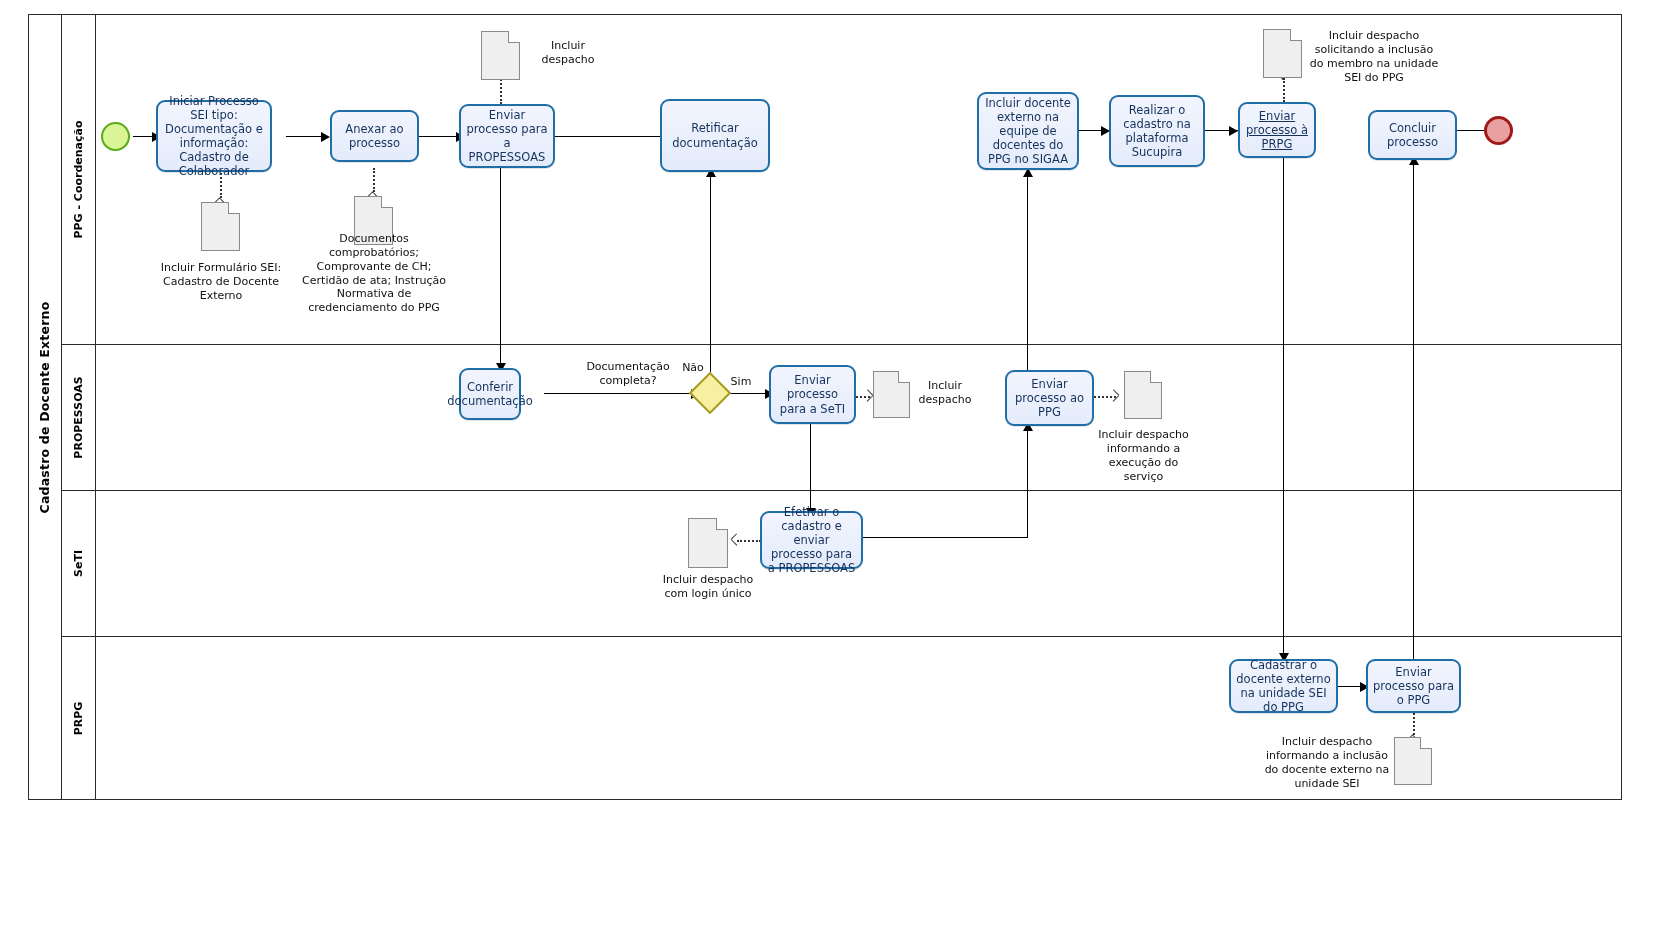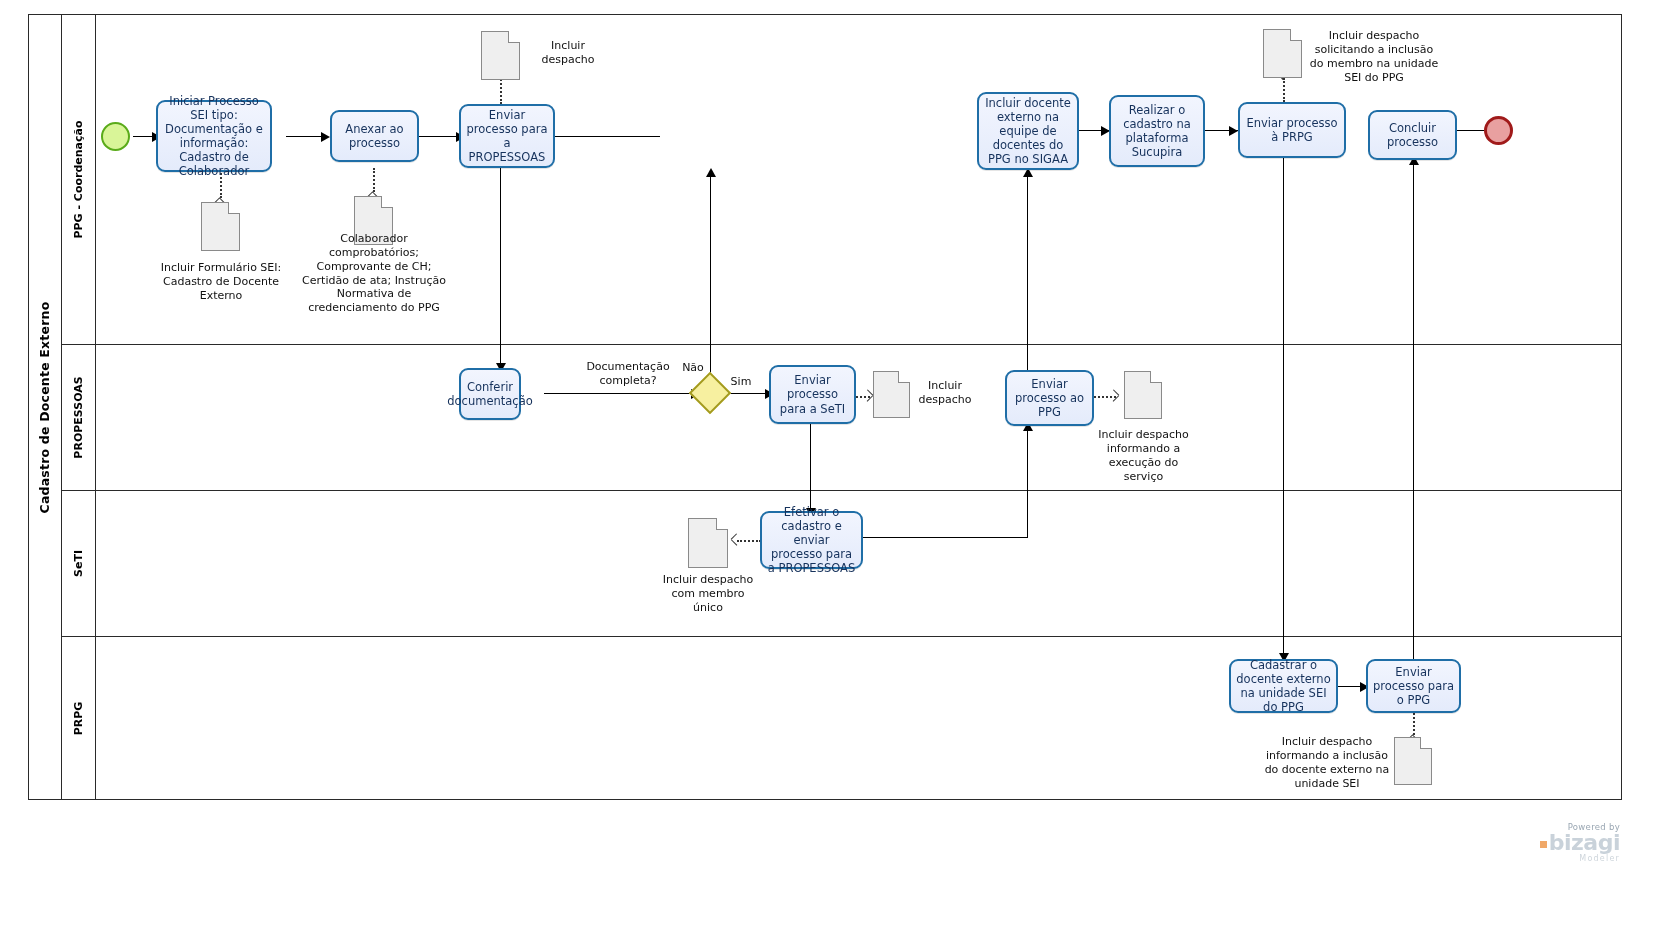--- a/index.html
+++ b/index.html
@@ -188,70 +188,64 @@
   <div class="event end" style="left:1484px;top:116px;width:29px;height:29px;"></div>
 
   <div class="gateway" style="left:695px;top:378px;width:30px;height:30px;"></div>
 
   <div class="task" style="left:156px;top:100px;width:116px;height:72px;">Iniciar Processo SEI tipo: Documentação e informação: Cadastro de Colaborador</div>
 
   <div class="task" style="left:330px;top:110px;width:89px;height:52px;">Anexar ao processo</div>
 
   <div class="task" style="left:459px;top:104px;width:96px;height:64px;">Enviar processo para a PROPESSOAS</div>
 
+  <div class="task" style="left:660px;top:99px;width:110px;height:73px;">Retificar documentação</div>
 
   <div class="task" style="left:977px;top:92px;width:102px;height:78px;">Incluir docente externo na equipe de docentes do PPG no SIGAA</div>
 
   <div class="task" style="left:1109px;top:95px;width:96px;height:72px;">Realizar o cadastro na plataforma Sucupira</div>
 
-  <div class="task" style="left:1238px;top:102px;width:108px;height:56px;">Enviar processo à PRPG</div>
+  <div class="task" style="left:1238px;top:102px;width:78px;height:56px;text-decoration:underline;">Enviar processo à PRPG</div>
 
   <div class="task" style="left:1368px;top:110px;width:89px;height:50px;">Concluir processo</div>
 
   <div class="task" style="left:459px;top:368px;width:62px;height:52px;">Conferir documentação</div>
 
   <div class="task" style="left:769px;top:365px;width:87px;height:59px;">Enviar processo para a SeTI</div>
 
   <div class="task" style="left:985px;top:370px;width:89px;height:56px;margin-left:20px;">Enviar processo ao PPG</div>
 
   <div class="task" style="left:760px;top:511px;width:103px;height:58px;">Efetivar o cadastro e enviar processo para a PROPESSOAS</div>
 
   <div class="task" style="left:1229px;top:659px;width:109px;height:54px;">Cadastrar o docente externo na unidade SEI do PPG</div>
 
   <div class="task" style="left:1366px;top:659px;width:95px;height:54px;">Enviar processo para o PPG</div>
 
   <div class="doc" style="left:201px;top:202px;width:39px;height:49px;"></div>
   <div class="note" style="left:155px;top:261px;width:132px;">Incluir Formulário SEI: Cadastro de Docente Externo</div>
 
   <div class="doc" style="left:354px;top:196px;width:39px;height:49px;"></div>
-  <div class="note" style="left:300px;top:232px;width:148px;">Colaborador comprobatórios; Comprovante de CH; Certidão de ata; Instrução Normativa de credenciamento do PPG</div>
+  <div class="note" style="left:300px;top:232px;width:148px;">Documentos comprobatórios; Comprovante de CH; Certidão de ata; Instrução Normativa de credenciamento do PPG</div>
 
   <div class="doc" style="left:481px;top:31px;width:39px;height:49px;"></div>
   <div class="note" style="left:527px;top:39px;width:82px;">Incluir despacho</div>
 
   <div class="doc" style="left:1263px;top:29px;width:39px;height:49px;"></div>
   <div class="note" style="left:1309px;top:29px;width:130px;">Incluir despacho solicitando a inclusão do membro na unidade SEI do PPG</div>
 
   <div class="doc" style="left:873px;top:371px;width:37px;height:47px;"></div>
   <div class="note" style="left:914px;top:379px;width:62px;">Incluir despacho</div>
 
   <div class="doc" style="left:1124px;top:371px;width:38px;height:48px;"></div>
   <div class="note" style="left:1091px;top:428px;width:105px;">Incluir despacho informando a execução do serviço</div>
 
   <div class="doc" style="left:688px;top:518px;width:40px;height:50px;"></div>
-  <div class="note" style="left:660px;top:573px;width:96px;">Incluir despacho com membro único</div>
+  <div class="note" style="left:660px;top:573px;width:96px;">Incluir despacho com login único</div>
 
   <div class="doc" style="left:1394px;top:737px;width:38px;height:48px;"></div>
   <div class="note" style="left:1263px;top:735px;width:128px;">Incluir despacho informando a inclusão do docente externo na unidade SEI</div>
 
   <div class="flabel" style="left:568px;top:360px;width:120px;">Documentação completa?</div>
   <div class="flabel" style="left:676px;top:361px;width:34px;">Não</div>
   <div class="flabel" style="left:727px;top:375px;width:28px;">Sim</div>
 
-  <div class="bz" style="left:1440px;top:822px;width:180px;">
-    <div class="pw">Powered by</div>
-    <div>
-      <span class="dot"></span><span class="bg">bizagi</span>
-    </div>
-    <div class="md">Modeler</div>
-  </div>
 
 </div>
 
 </body></html>

